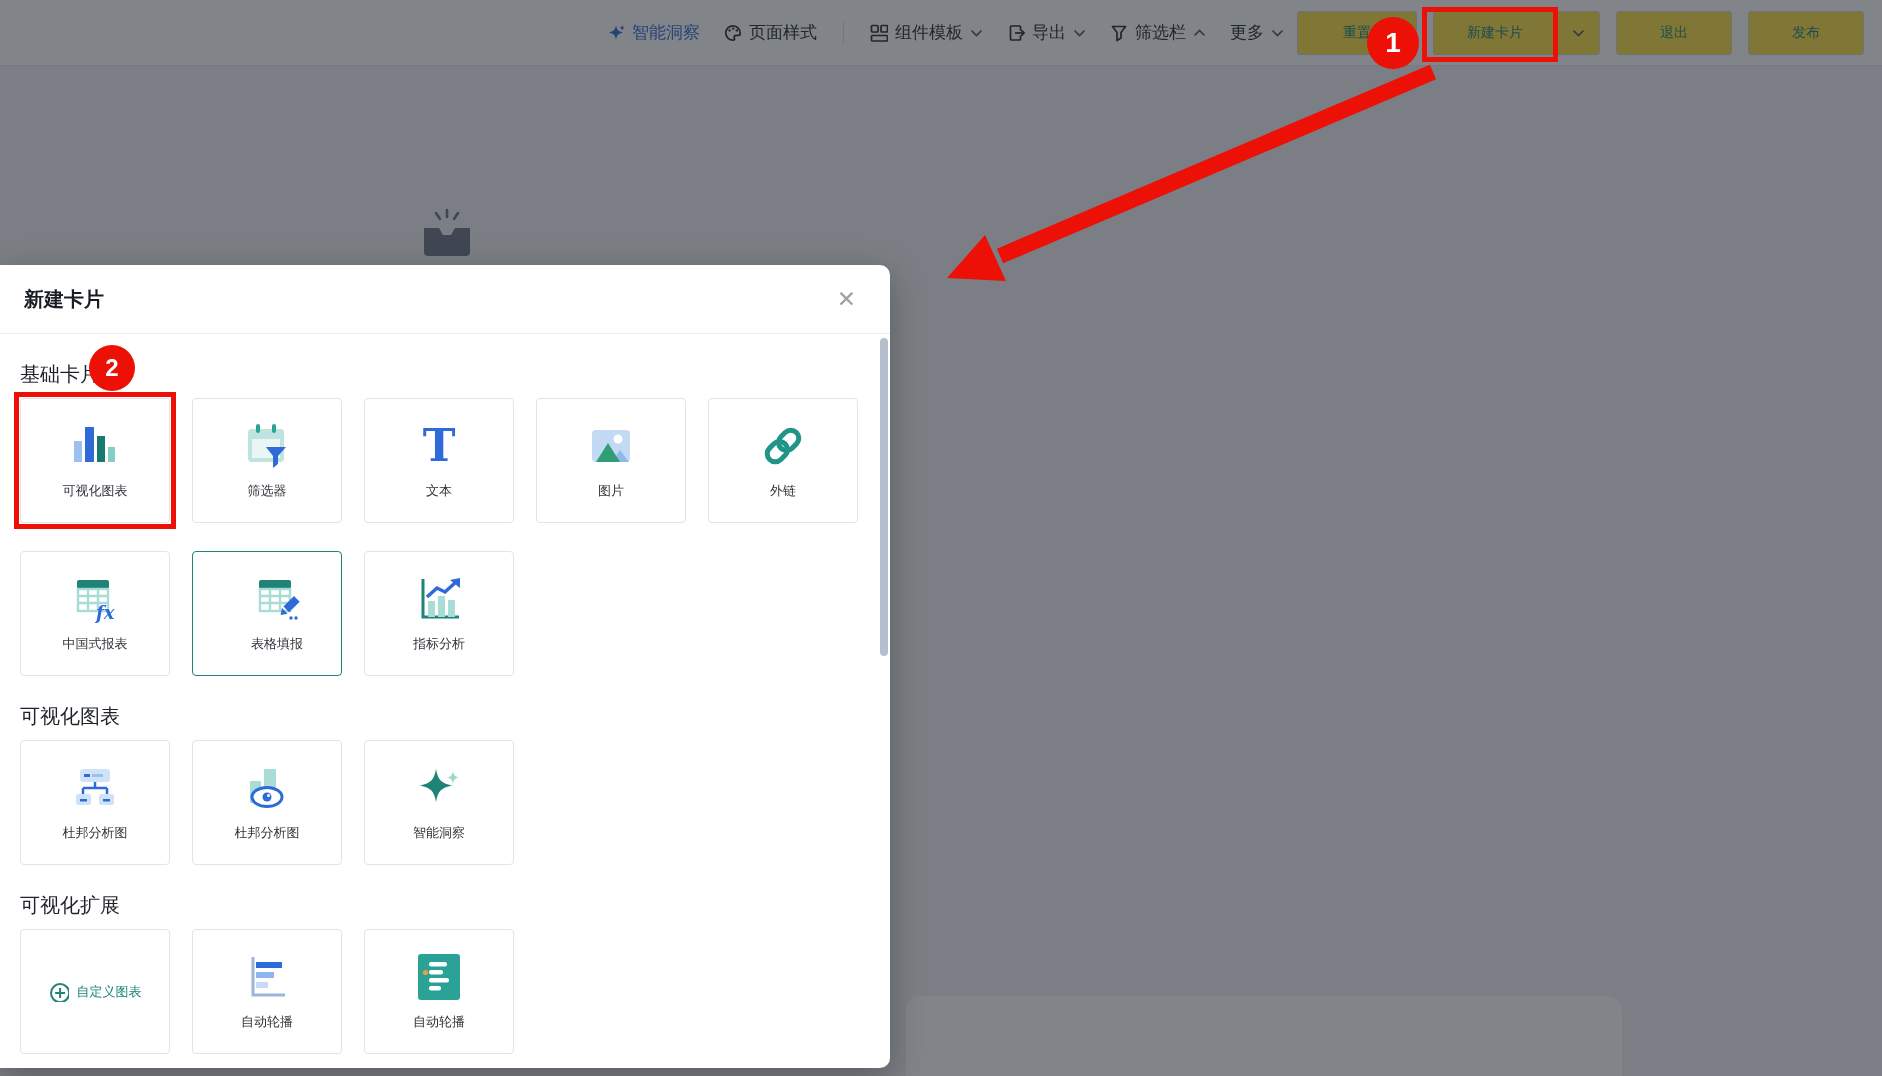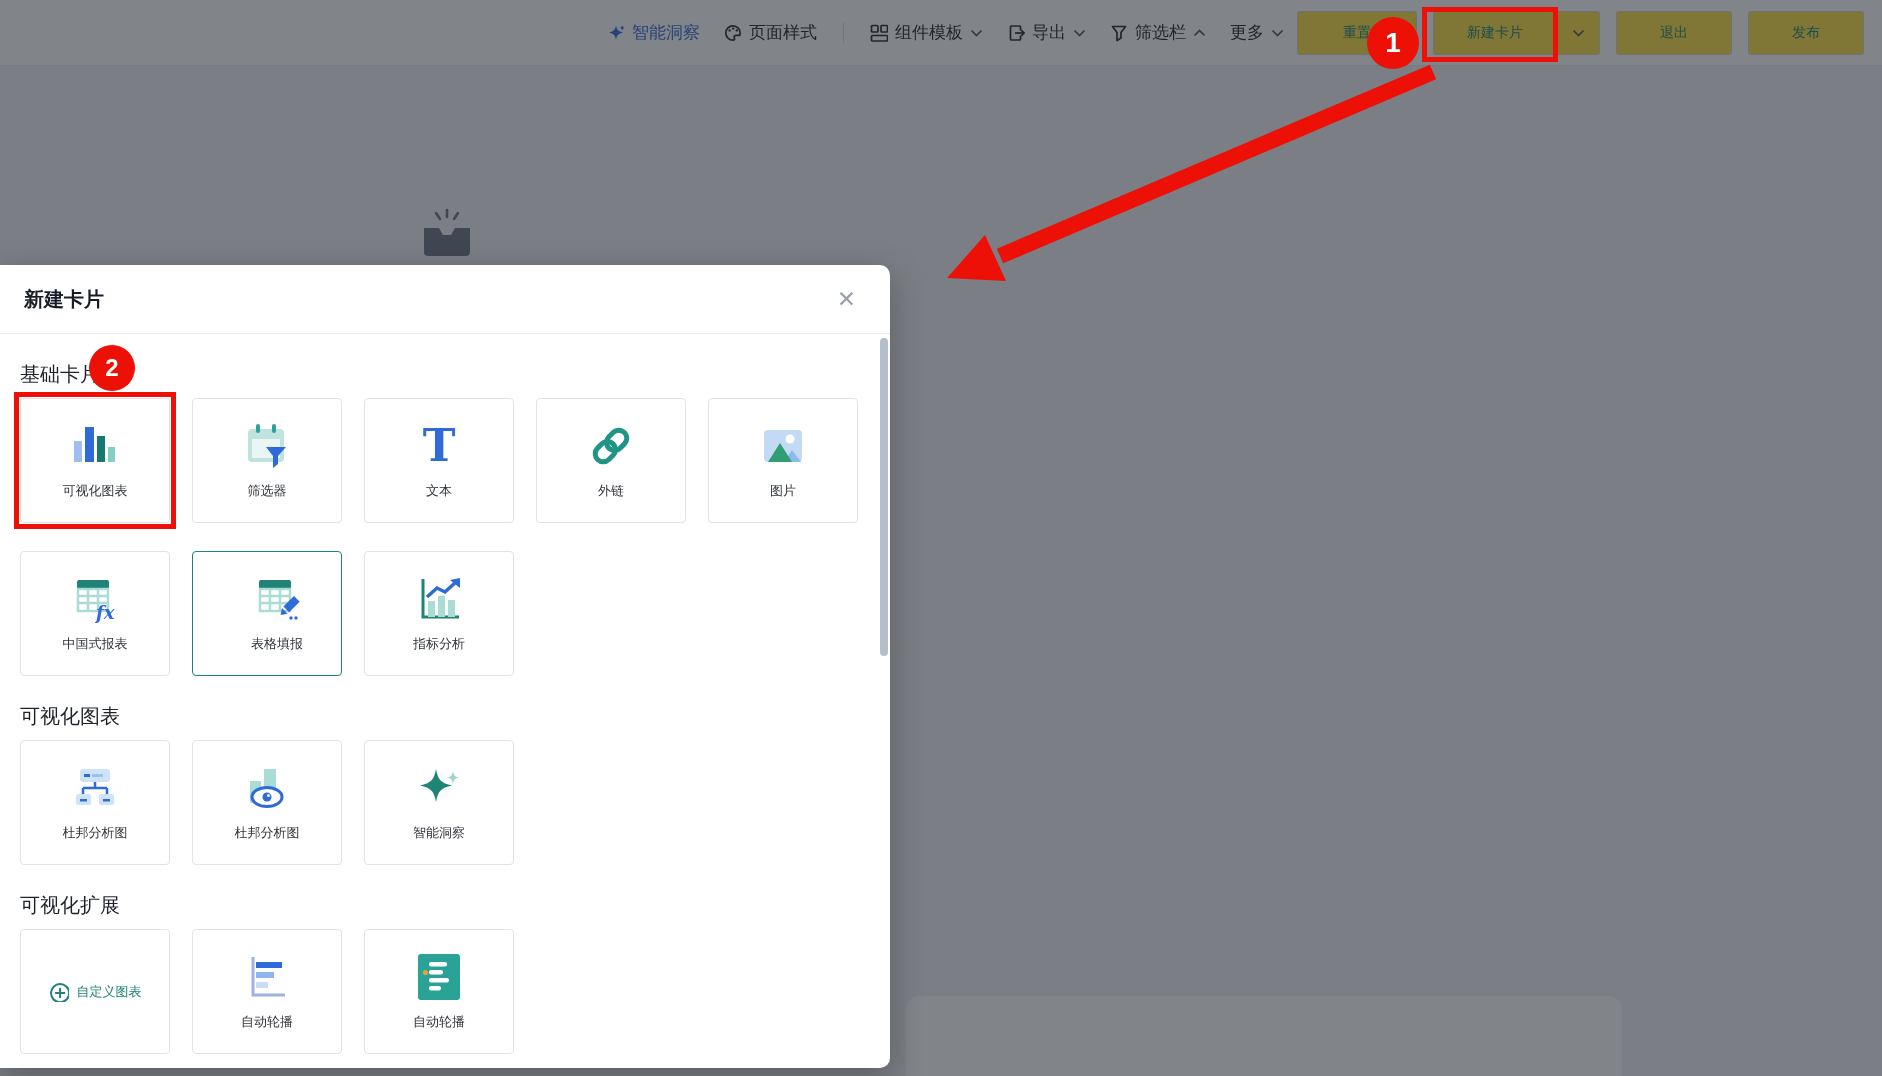--- a/index.html
+++ b/index.html
@@ -185,35 +185,35 @@
           <span class="label">筛选器</span>
         </div>
         <div class="card">
           <svg width="48" height="48" viewBox="0 0 48 48">
             <text x="24" y="39" font-family="DejaVu Serif,serif" font-size="44" font-weight="bold" fill="#2e6bd8" text-anchor="middle">T</text>
           </svg>
           <span class="label">文本</span>
         </div>
         <div class="card">
           <svg width="48" height="48" viewBox="0 0 48 48">
-            <g transform="rotate(-45 24 24)" stroke="#1f9487" stroke-width="5" fill="none" stroke-linecap="round">
-              <rect x="5" y="16" width="22" height="16" rx="8"></rect>
-              <rect x="21" y="16" width="22" height="16" rx="8"></rect>
-            </g>
-          </svg>
-          <span class="label">外链</span>
-        </div>
-        <div class="card">
-          <svg width="48" height="48" viewBox="0 0 48 48">
             <rect x="5" y="8" width="38" height="32" rx="4" fill="#c3daf5"></rect>
             <circle cx="31" cy="17" r="4.5" fill="#fff"></circle>
             <path d="M25 40 L33 28 L42 40 Z" fill="#8fb9ec"></path>
             <path d="M9 40 L21 21 L33 40 Z" fill="#2f9e74"></path>
           </svg>
           <span class="label">图片</span>
+        </div>
+        <div class="card">
+          <svg width="48" height="48" viewBox="0 0 48 48">
+            <g transform="rotate(-45 24 24)" stroke="#1f9487" stroke-width="5" fill="none" stroke-linecap="round">
+              <rect x="5" y="16" width="22" height="16" rx="8"></rect>
+              <rect x="21" y="16" width="22" height="16" rx="8"></rect>
+            </g>
+          </svg>
+          <span class="label">外链</span>
         </div>
         <div class="card">
           <svg width="48" height="48" viewBox="0 0 48 48">
             <rect x="6" y="5" width="32" height="9" rx="2" fill="#1f8378"></rect>
             <g stroke="#a9dcd4" stroke-width="2.4" fill="none">
               <rect x="7" y="14" width="30" height="22"></rect>
               <path d="M17 14 V36 M27 14 V36 M7 21 H37 M7 28 H37"></path>
             </g>
             <text x="25" y="44" font-family="DejaVu Serif,serif" font-style="italic" font-weight="bold" font-size="18" fill="#2e6bd8">fx</text>
           </svg>

